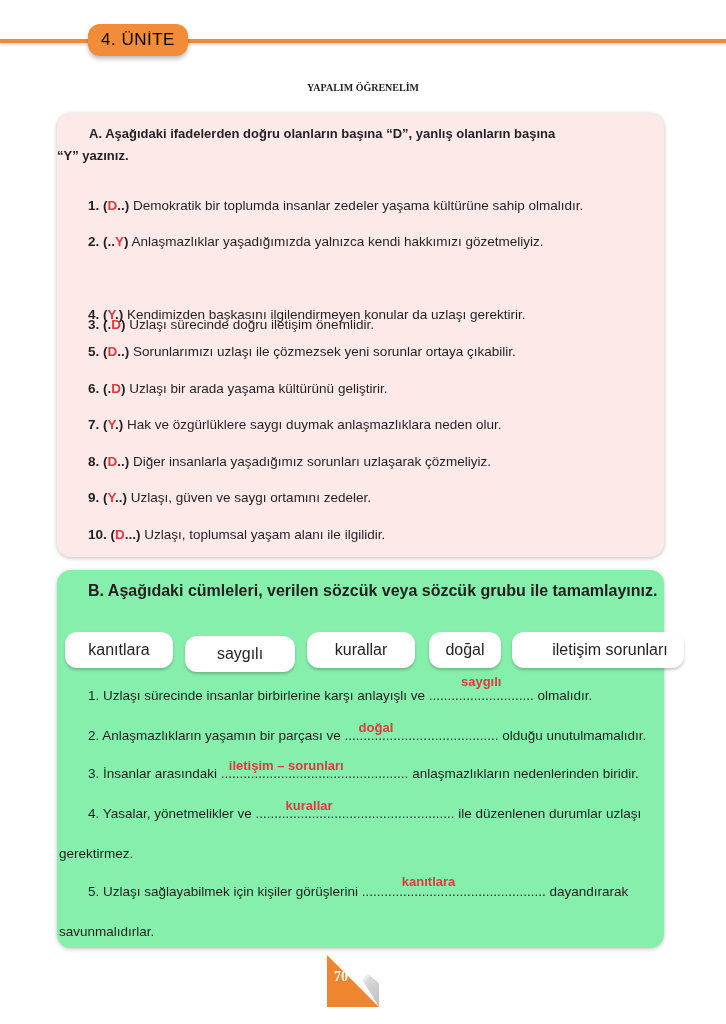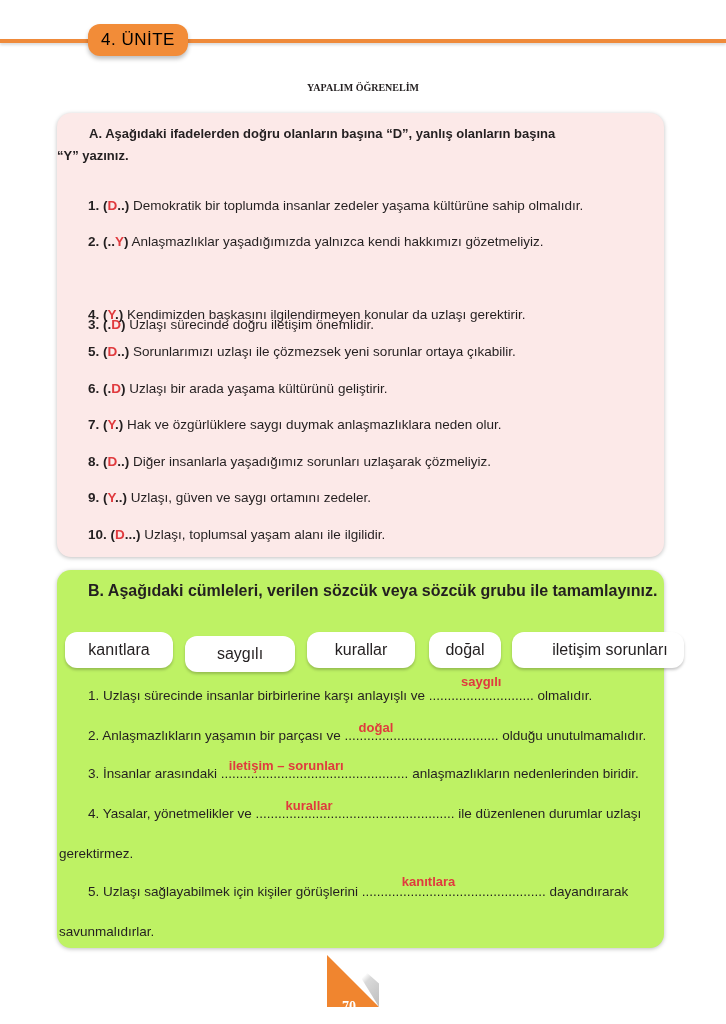--- a/index.html
+++ b/index.html
@@ -24,21 +24,21 @@
   .box-a .instr {
     position: absolute; left: 30px; top: 10px; width: 575px; font-weight: bold; font-size: 13px; line-height: 22px;
     text-indent: 2px;
   }
   .box-a .instr .cont { display: block; margin-left: -30px; text-indent: 0; }
   .tf-item { position: absolute; left: 31px; font-size: 13.5px; white-space: nowrap; }
   .tf-item .num { font-weight: bold; }
   .tf-item .ans { color: #e03a3e; font-weight: bold; }
   .box-b {
     position: absolute; left: 57px; top: 570px; width: 607px; height: 378px; border-radius: 14px;
-    background: #bef264; box-shadow: 0 1px 4px rgba(0,0,0,0.25);
+    background: #86efac; box-shadow: 0 1px 4px rgba(0,0,0,0.25);
   }
   .box-b .instr { position: absolute; left: 31px; top: 12px; font-weight: bold; font-size: 16px; white-space: nowrap; }
   .chip {
     position: absolute; top: 62px; height: 36px; border-radius: 12px; background: #ffffff;
     box-shadow: 0 2px 3px rgba(0,0,0,0.22); font-size: 16px; line-height: 36px; text-align: center; color: #231f20;
   }
   .fill-line { position: absolute; font-size: 13.5px; white-space: nowrap; }
   .blank { position: relative; display: inline-block; }
   .blank .fill {
     position: absolute; left: 0; right: 0; top: -14px; text-align: center; color: #e03a3e; font-weight: bold; font-size: 13px;
@@ -47,21 +47,21 @@
   .page-corner .tri {
     position: absolute; left: 0; top: 0; width: 0; height: 0;
     border-top: 52px solid transparent; border-left: 52px solid #f0852f;
   }
   .page-corner .fold {
     position: absolute; left: 20px; top: 0; width: 32px; height: 52px;
     background: linear-gradient(135deg, #ffffff 45%, #d9d9d9 55%, #bdbdbd 100%);
     clip-path: polygon(0 0, 100% 100%, 100% 55%);
   }
   .page-corner .pnum {
-    position: absolute; left: 7px; top: 44px; color: #fff; font-family: "Liberation Serif", serif; font-weight: bold; font-size: 14px; margin-left: 8px;
+    position: absolute; left: 7px; top: 14px; color: #fff; font-family: "Liberation Serif", serif; font-weight: bold; font-size: 14px;
   }
 </style>
 </head>
 <body>
 
 <div class="top-line"></div>
 <div class="unit-badge">4. ÜNİTE</div>
 <div class="page-heading">YAPALIM ÖĞRENELİM</div>
 
 <div class="box-a">

